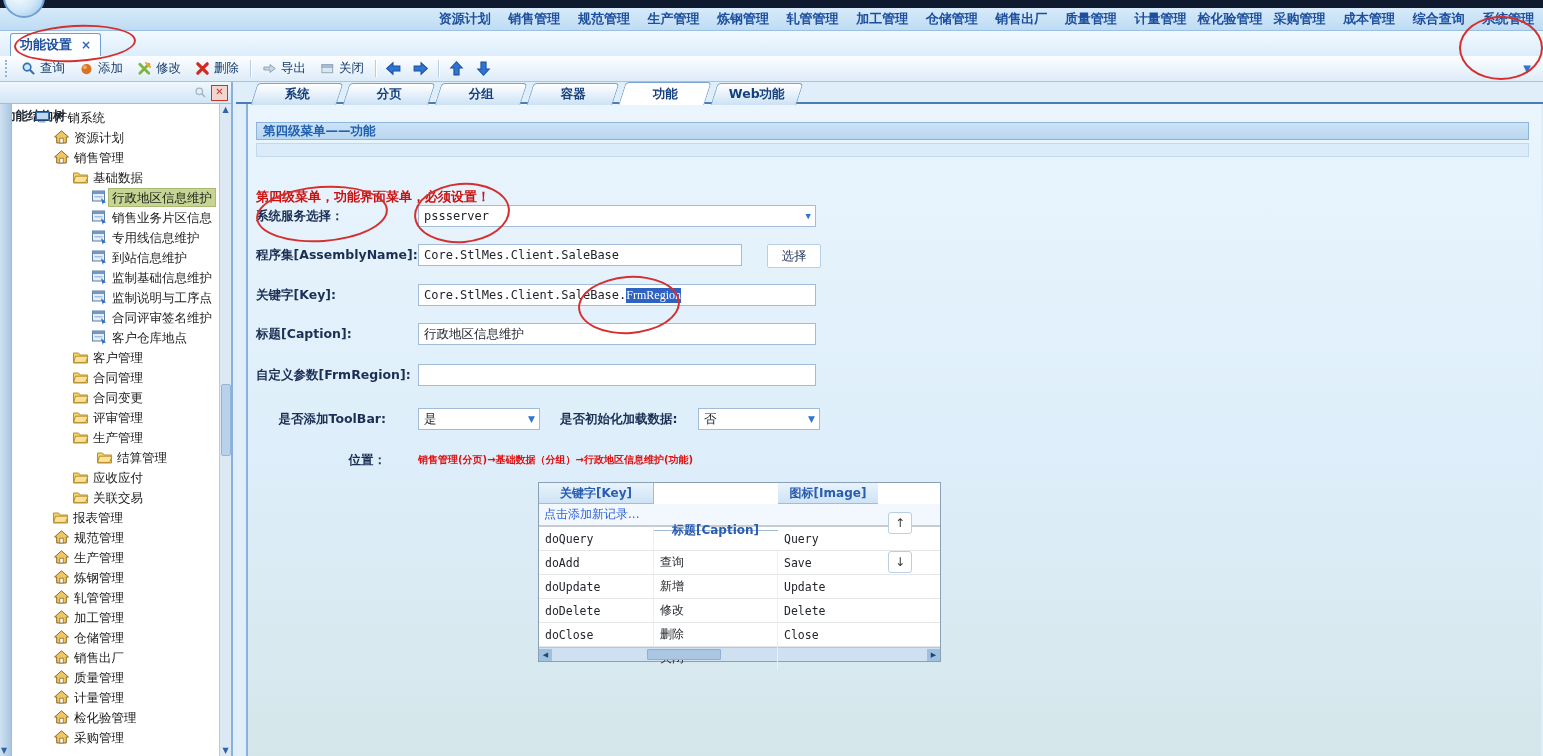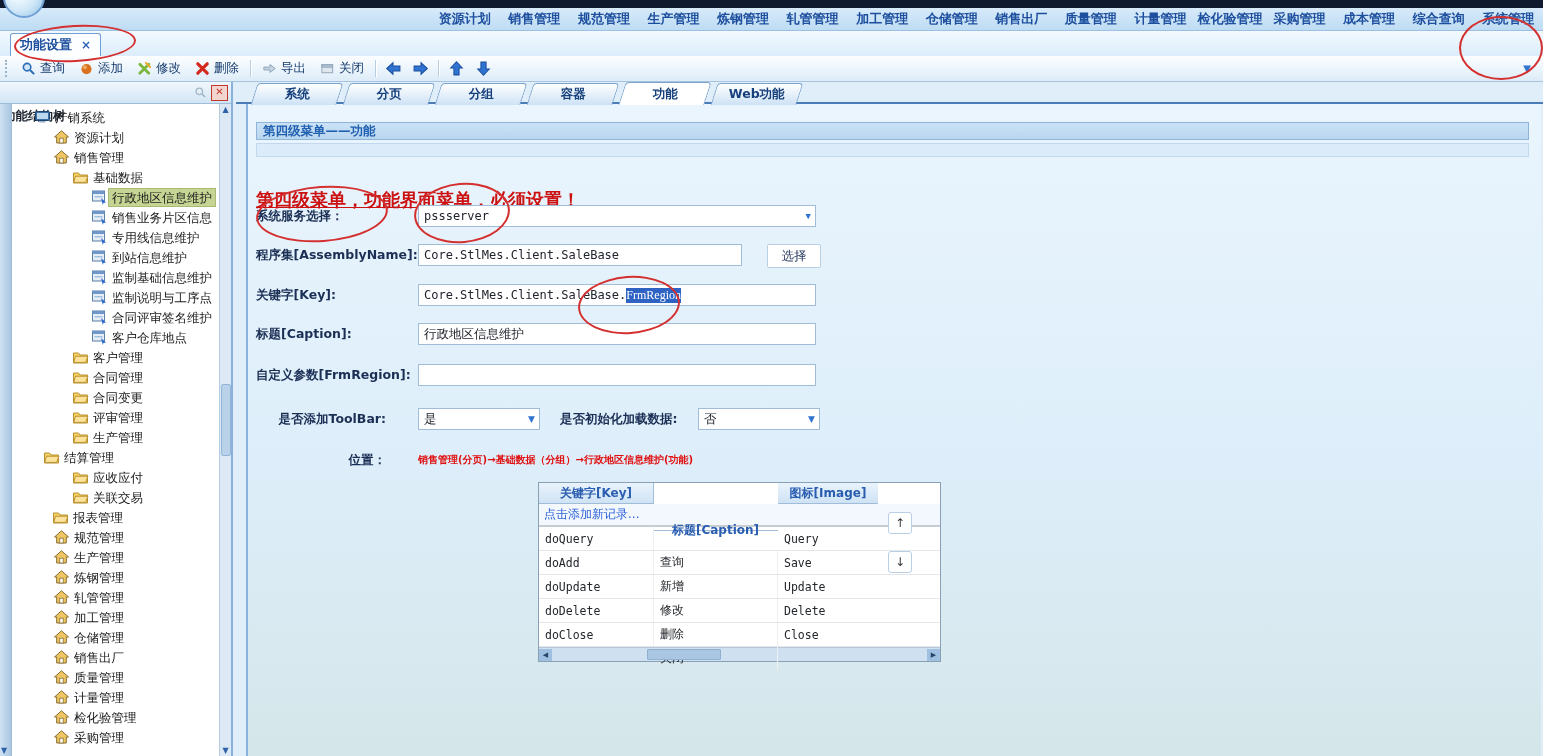--- a/index.html
+++ b/index.html
@@ -72,21 +72,21 @@
   .mtab>span{transform:skewX(18deg);display:block;}
   .mtab.active{background:#ffffff;height:22px;margin-top:0;z-index:6;}
   .strip-line{position:absolute;left:0;top:20px;right:0;height:2px;background:#4a7cb8;z-index:4;}
   .main-body{position:absolute;left:10px;top:22px;right:2px;bottom:0;border-left:2px solid #88b2dc;
     background:linear-gradient(180deg,#eaf5fd 0%,#ddeefa 55%,#d5e6ea 100%);}
   .sec-title{position:absolute;left:8px;top:18px;right:12px;height:18px;
     background:linear-gradient(#cbe2f6,#b9d6ef);border:1px solid #8fb4d9;box-sizing:border-box;
     color:#2060b0;font-weight:bold;font-size:12.5px;line-height:16px;padding-left:6px;}
   .sub-band{position:absolute;left:8px;top:39px;right:12px;height:14px;background:#dcebf9;
     border:1px solid #c2d8ec;box-sizing:border-box;}
-  .notice{position:absolute;left:8px;top:84px;color:#cc1111;font-weight:bold;font-size:18px;text-decoration:underline;}
+  .notice{position:absolute;left:8px;top:84px;color:#cc1111;font-weight:bold;font-size:13px;}
   .flabel{position:absolute;font-size:12.5px;color:#1b2f55;font-weight:bold;line-height:22px;white-space:nowrap;}
   .flabel.r{text-align:right;width:130px;}
   .inp{position:absolute;height:22px;background:#fff;border:1px solid #a0bcd8;box-sizing:border-box;
     font-size:12px;display:flex;align-items:center;padding:0 5px;
     font-family:"DejaVu Sans Mono","Liberation Mono",monospace;color:#20242c;cursor:text;}
   .inp .arrow{position:absolute;right:4px;color:#2f74d0;font-size:9px;}
   .inp.cjk{font-family:"DejaVu Sans","Liberation Sans",sans-serif;font-size:12.5px;}
   .sel{background:#2e63c4;color:#fff;font-family:Liberation Serif, serif;}
   .btn-select{position:absolute;width:52px;height:22px;background:#fff;border:1px solid #b9cfe4;
     border-radius:2px;font-size:12.5px;color:#1b2f55;display:flex;align-items:center;justify-content:center;cursor:pointer;}
@@ -419,21 +419,21 @@
      </div>
         <div class="tree-item" style="padding-left:60px">
        <span class="ticon">
             <svg viewBox="0 0 16 16">
               <path d="M1 4 h5 l1.5 2 H15 v8 H1 Z" fill="#f7d267" stroke="#b8912f"></path>
               <path d="M3 7.2 h12.4 l-2.2 6.2 H1.2 Z" fill="#fce29a" stroke="#b8912f"></path>
             </svg>
           </span>
        <span class="tlabel">生产管理</span>
      </div>
-        <div class="tree-item" style="padding-left:31px">
+        <div class="tree-item" style="padding-left:84px">
        <span class="ticon">
             <svg viewBox="0 0 16 16">
               <path d="M1 4 h5 l1.5 2 H15 v8 H1 Z" fill="#f7d267" stroke="#b8912f"></path>
               <path d="M3 7.2 h12.4 l-2.2 6.2 H1.2 Z" fill="#fce29a" stroke="#b8912f"></path>
             </svg>
           </span>
        <span class="tlabel">结算管理</span>
      </div>
         <div class="tree-item" style="padding-left:60px">
        <span class="ticon">

